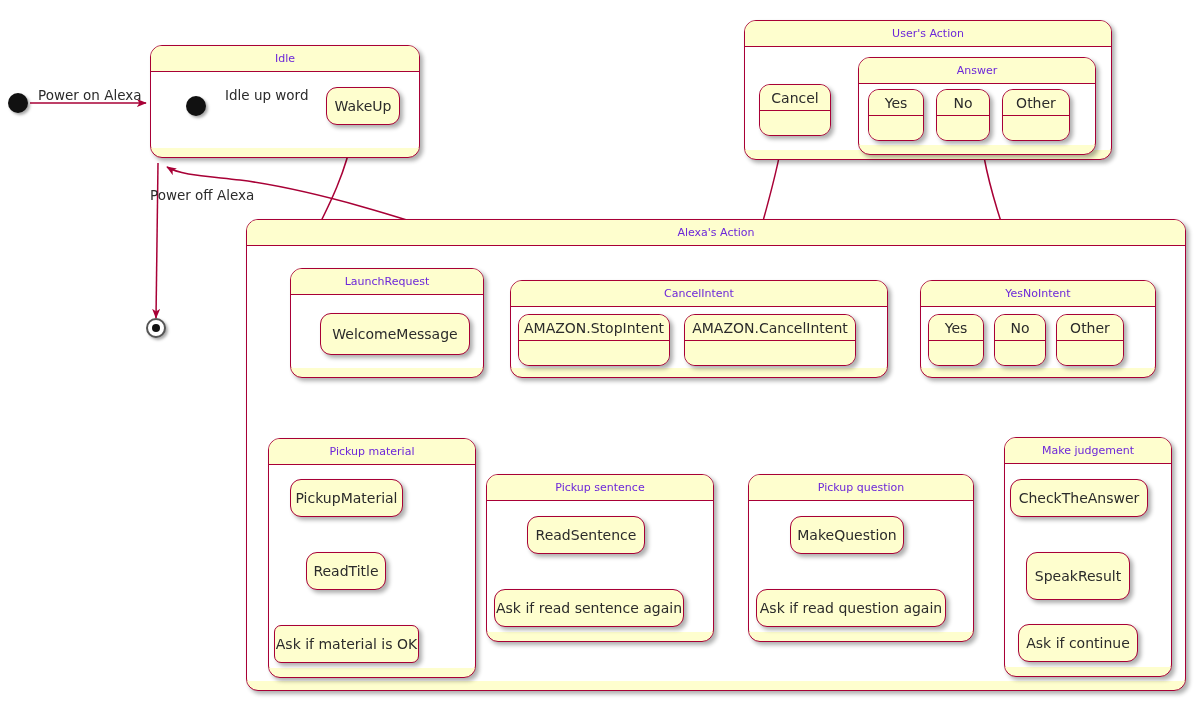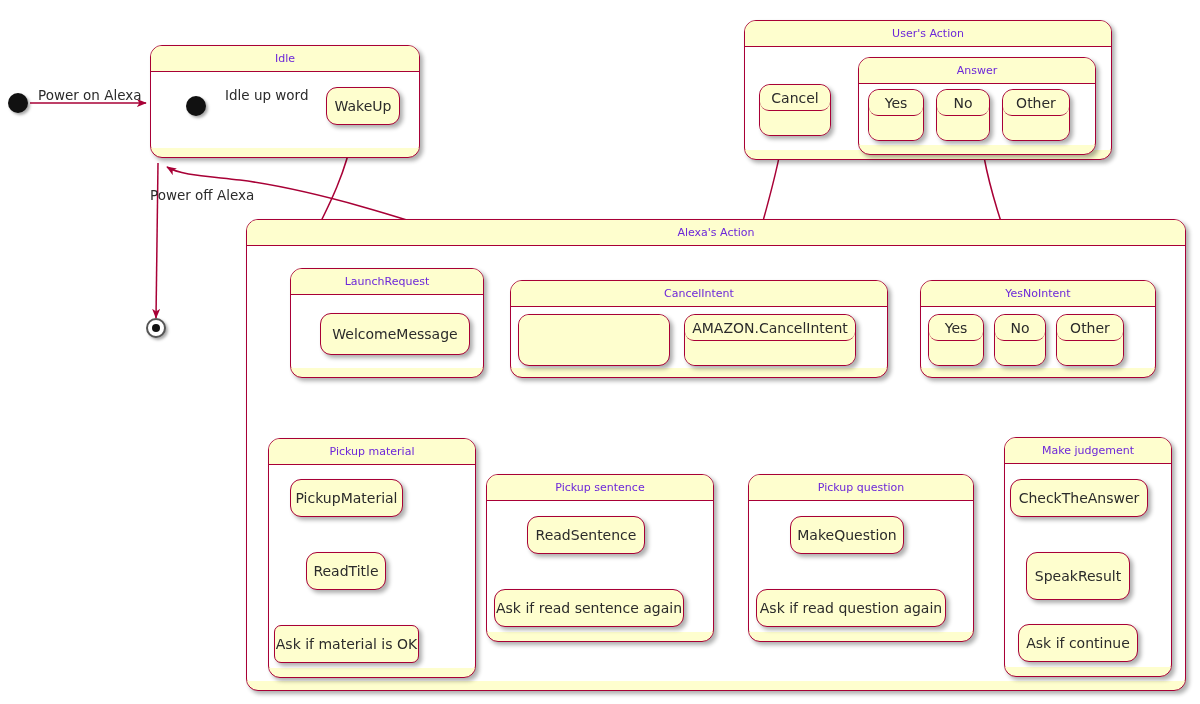--- a/index.html
+++ b/index.html
@@ -106,21 +106,20 @@
     display: flex;
     align-items: center;
     justify-content: center;
     color: #2B2B2B;
     font-size: 14px;
     line-height: 1;
     padding: 0 7px;
     border-bottom: 1.6px solid #A80036;
     background: #FEFECE;
     white-space: nowrap;
-    border-radius: 9px;
   }
   .tstate > .tbody {
     box-sizing: border-box;
     width: 100%;
     height: calc(100% - 26px);
     background: #FEFECE;
   }
 
   
   .initial-dot {
@@ -262,20 +261,21 @@
     <div class="chdr">LaunchRequest</div>
     <div class="cbody"></div>
   </div>
   <div class="sstate" style="left:320px; top:313px; width:150px; height:42px;">WelcomeMessage</div>
 
   <div class="cstate" style="left:510px; top:280px; width:378px; height:98px;">
     <div class="chdr">CancelIntent</div>
     <div class="cbody"></div>
   </div>
   <div class="tstate" style="left:518px; top:314px; width:152px; height:52px;">
+    <div class="thdr">AMAZON.StopIntent</div>
     <div class="tbody"></div>
   </div>
   <div class="tstate" style="left:684px; top:314px; width:172px; height:52px;">
     <div class="thdr">AMAZON.CancelIntent</div>
     <div class="tbody"></div>
   </div>
 
   <div class="cstate" style="left:920px; top:280px; width:236px; height:98px;">
     <div class="chdr">YesNoIntent</div>
     <div class="cbody"></div>

